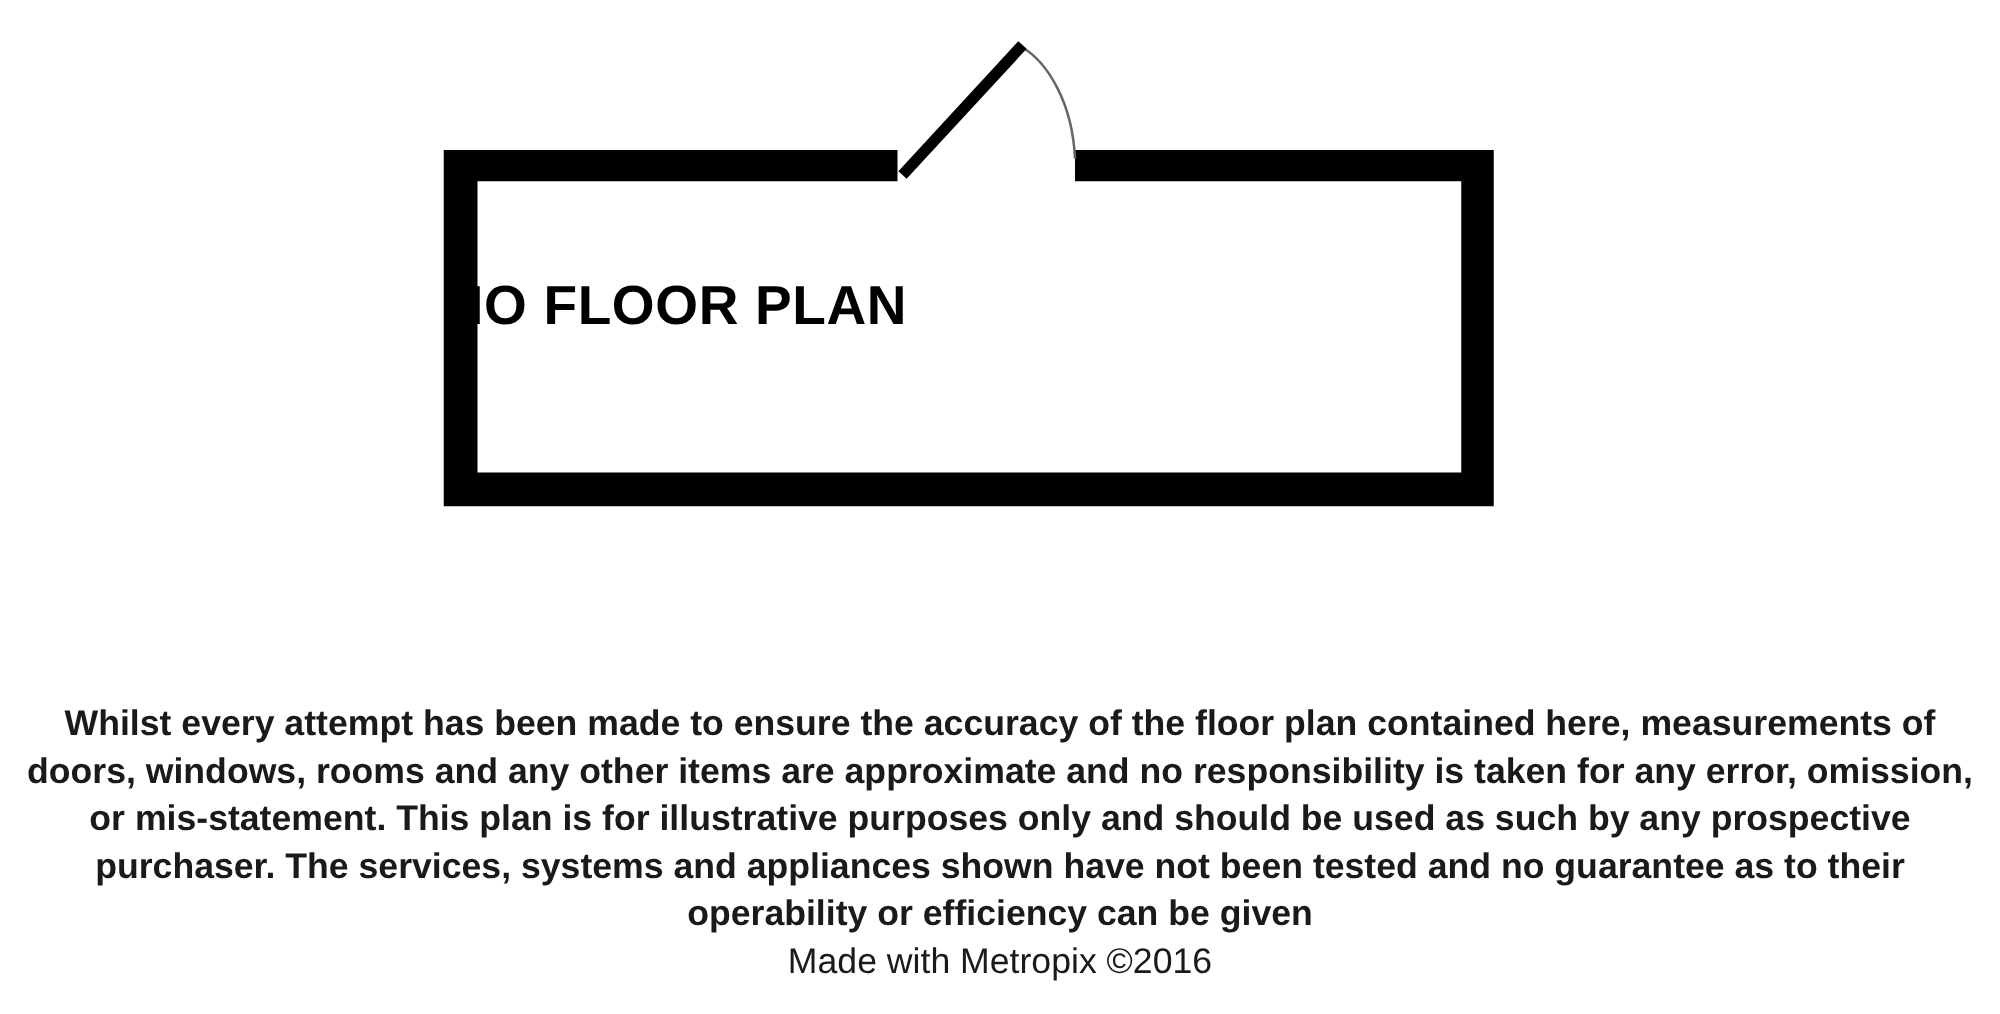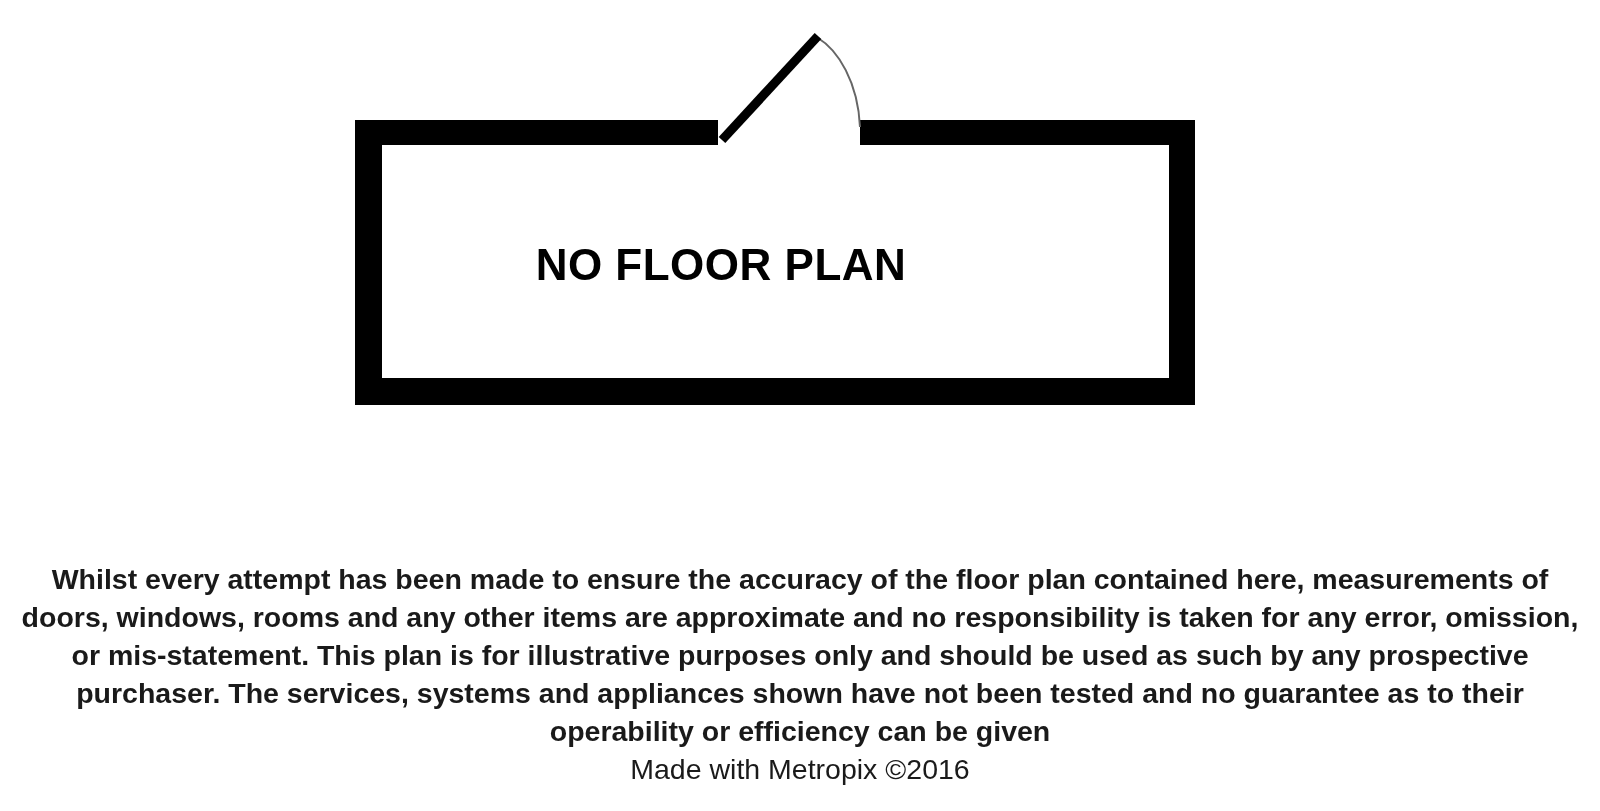--- a/index.html
+++ b/index.html
@@ -29,23 +29,22 @@
     left: 0;
     top: 0;
     width: 1600px;
     height: 430px;
     display: block;
   }
 
   #no-plan-label {
     position: absolute;
     left: 355px;
-    top: 240px;
+    top: 220px;
     width: 732px;
-    text-align: center;
     font-size: 44px;
     font-weight: bold;
     letter-spacing: 0.5px;
     color: #000000;
     white-space: nowrap;
   }
 
   #disclaimer-block {
     position: absolute;
     left: 0;

